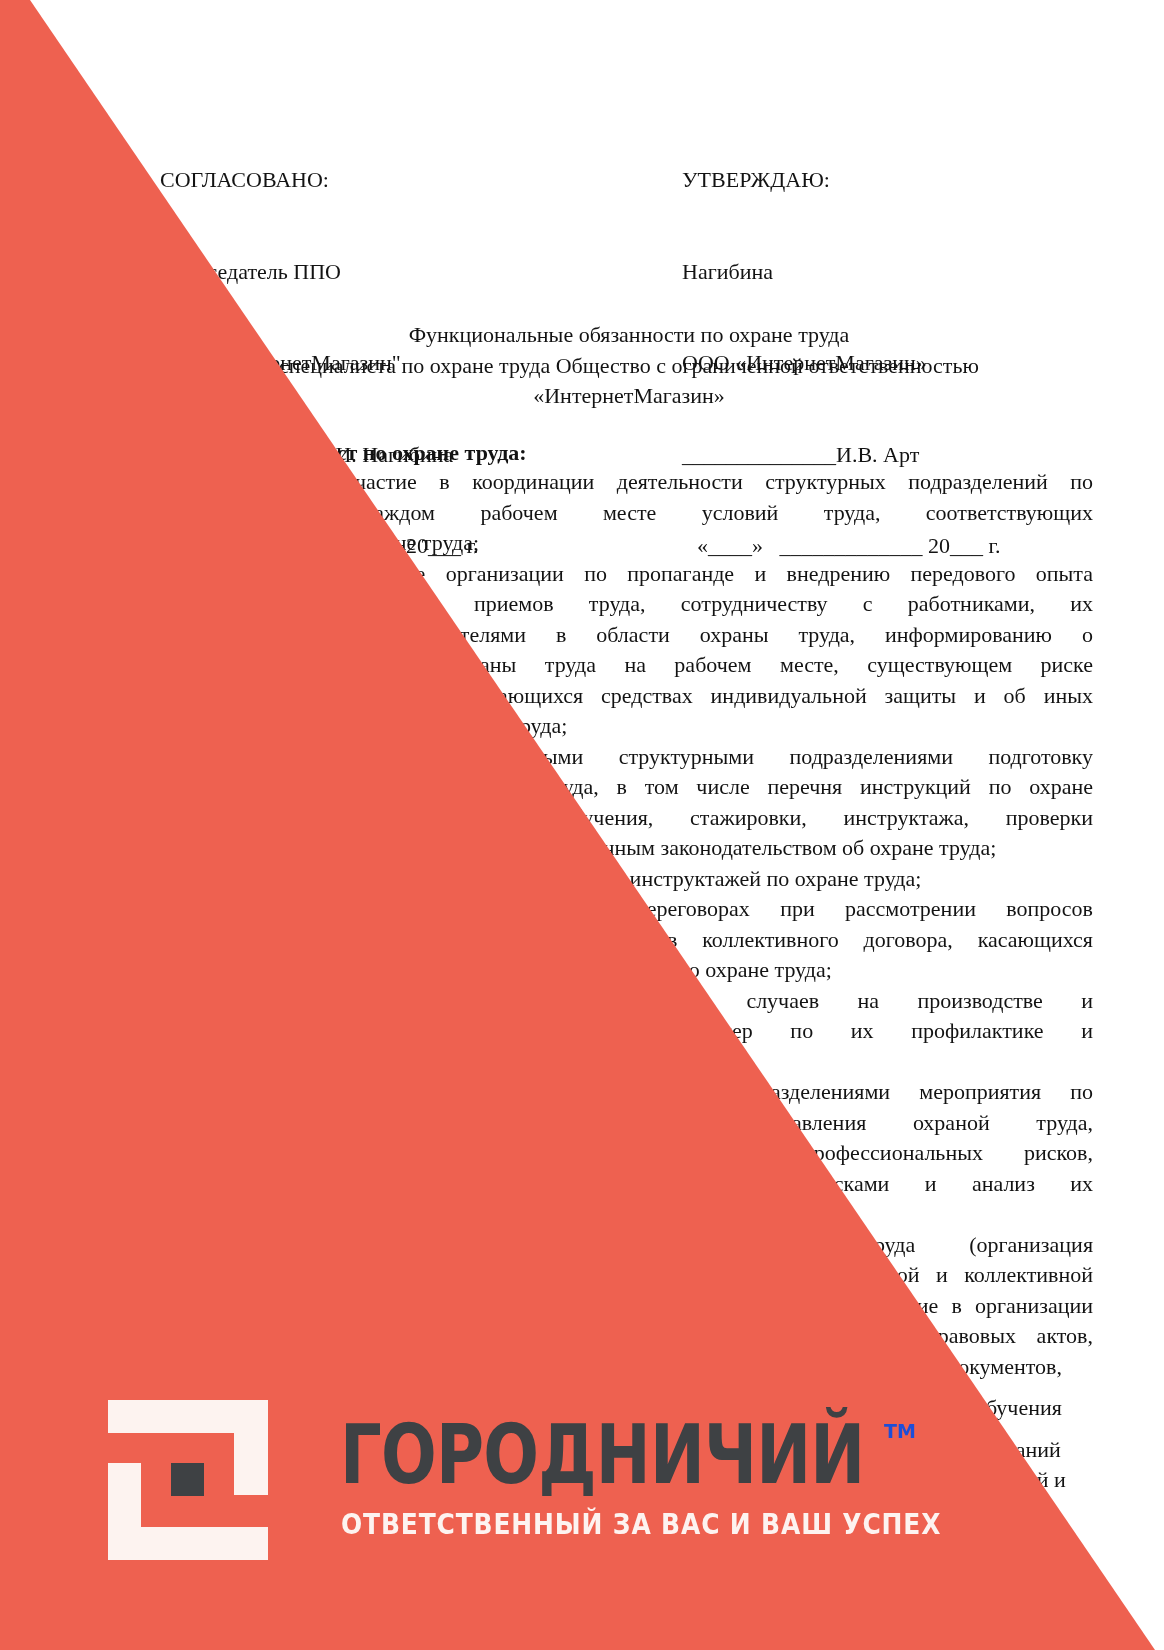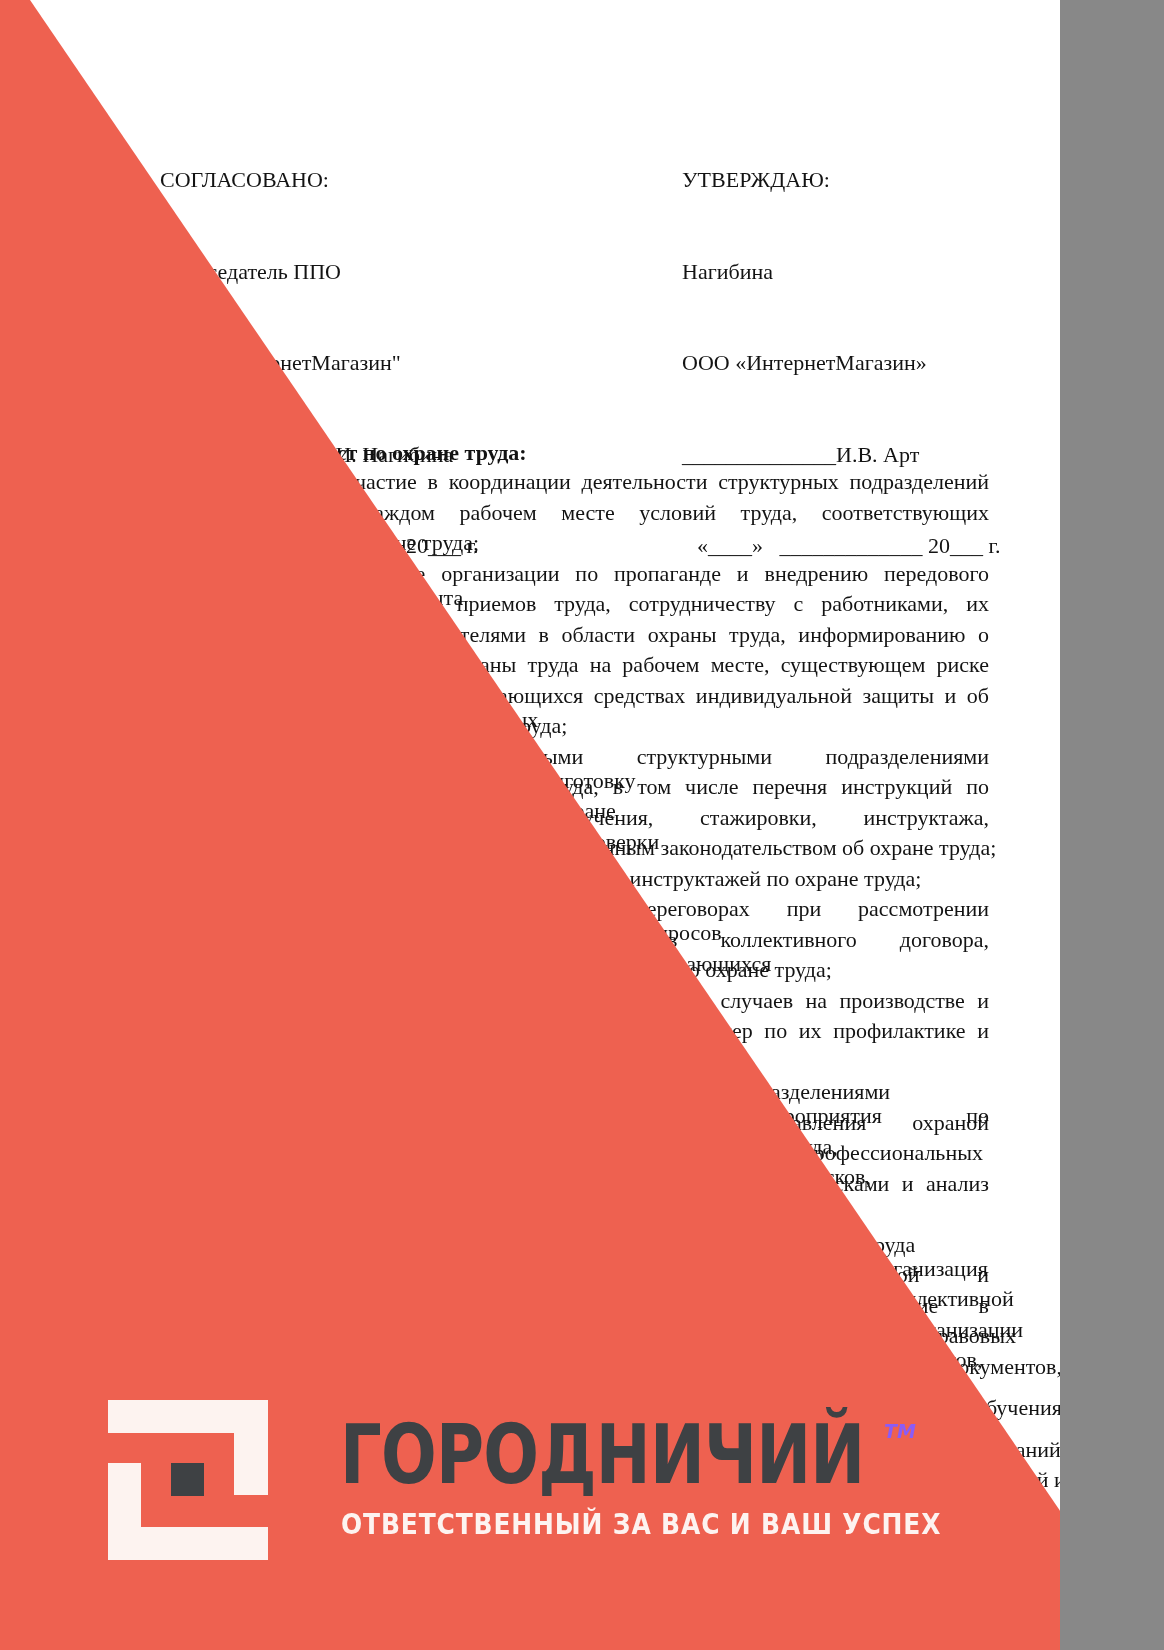--- a/index.html
+++ b/index.html
@@ -1,16 +1,16 @@
 <!DOCTYPE html>
 <html><head>
 <meta charset="utf-8">
 <style>
   html,body{margin:0;padding:0;background:#888;}
-  .page{position:relative;width:1060px;height:1650px;background:#ffffff;overflow:hidden;
+  .page{position:relative;width:1164px;height:1650px;background:#ffffff;overflow:hidden;
         font-family:"Liberation Serif",serif;}
   
   .doc-layer{position:absolute;inset:0;z-index:1;color:#131313;}
   .approval{position:absolute;top:104px;font-size:22px;line-height:30.5px;white-space:pre;}
   .approval-left{left:160px;}
   .approval-right{left:682px;}
   .approval .date-row{padding-left:15px;}
   .doc-title{position:absolute;top:320px;left:165px;width:928px;text-align:center;
              font-size:22px;line-height:30.5px;}
   .frag{position:absolute;font-size:22px;line-height:24px;white-space:nowrap;}
@@ -69,20 +69,25 @@
     </div>
 
     <div class="approval approval-right">
       <div>УТВЕРЖДАЮ:</div>
       <div>Нагибина</div>
       <div>ООО «ИнтернетМагазин»</div>
       <div>______________И.В. Арт</div>
       <div class="date-row">«____»&nbsp;&nbsp; _____________ 20___&nbsp;г.</div>
     </div>
 
+    <div class="doc-title">
+      <div>Функциональные обязанности по охране труда</div>
+      <div>специалиста по охране труда Общество с ограниченной ответственностью</div>
+      <div>«ИнтернетМагазин»</div>
+    </div>
 
     <div class="frag fh">ист по охране труда:</div>
 
     <div class="frag f0 j">участие в координации деятельности структурных подразделений по</div>
     <div class="frag f1 j">каждом рабочем месте условий труда, соответствующих</div>
     <div class="frag f2">ане труда;</div>
     <div class="frag f3 j">те организации по пропаганде и внедрению передового опыта</div>
     <div class="frag f4 j">и приемов труда, сотрудничеству с работниками, их</div>
     <div class="frag f5 j">ителями в области охраны труда, информированию о</div>
     <div class="frag f6 j">раны труда на рабочем месте, существующем риске</div>
@@ -116,17 +121,17 @@
 
   <div class="logo">
     <div class="mark">
       <div class="bar-top" style="background: rgb(253, 243, 240);"></div>
       <div class="bar-right" style="background: rgb(253, 243, 240);"></div>
       <div class="bar-left" style="background: rgb(253, 243, 240);"></div>
       <div class="bar-bottom" style="background: rgb(253, 243, 240);"></div>
       <div class="sq-dark" style="background: rgb(62, 65, 68);"></div>
     </div>
     <div class="brand" style="color: rgb(62, 65, 68);">ГОРОДНИЧИЙ</div>
-    <div class="tm" style="color: #8b5cf6; font-style: italic;">ТМ</div>
+    <div class="tm" style="color: #1d4ed8;">ТМ</div>
     <div class="tagline" style="color: rgb(253, 243, 240);">ОТВЕТСТВЕННЫЙ ЗА ВАС И ВАШ УСПЕХ</div>
   </div>
 
 </div>
 
 </body></html>

